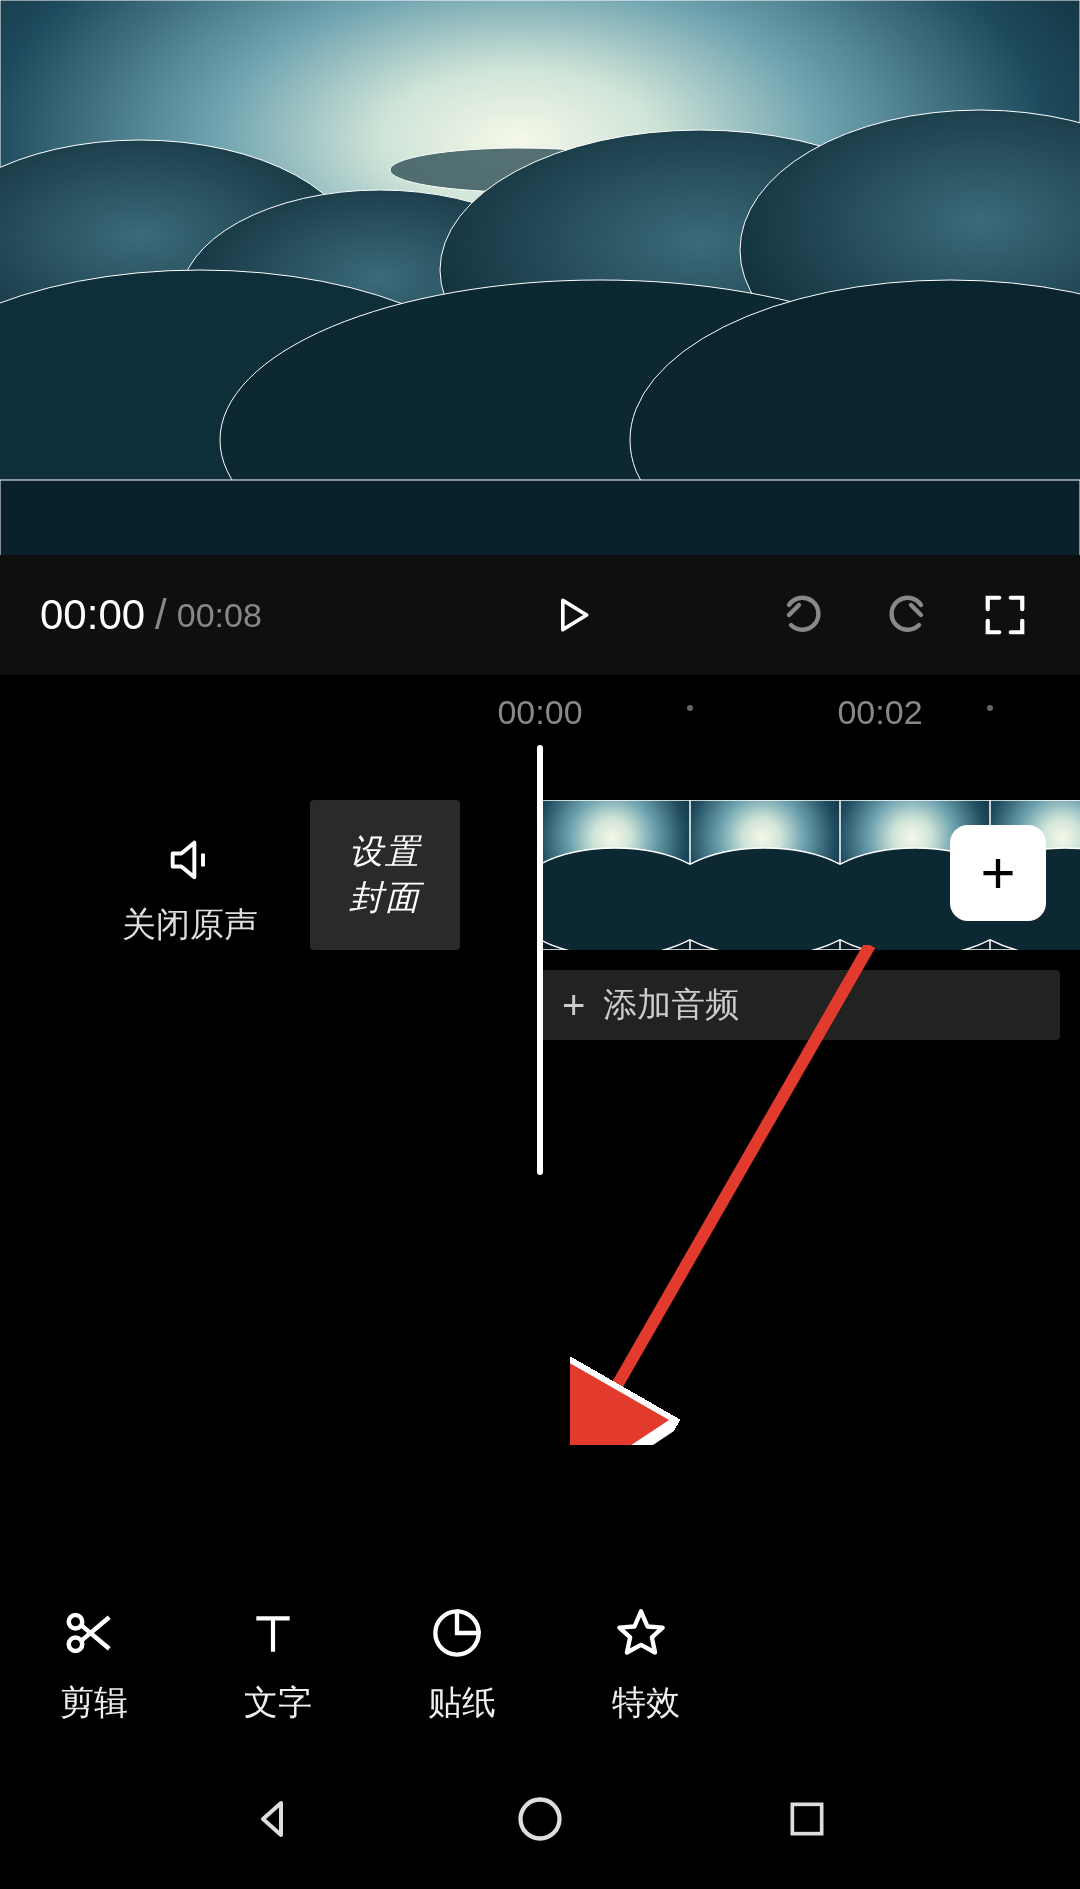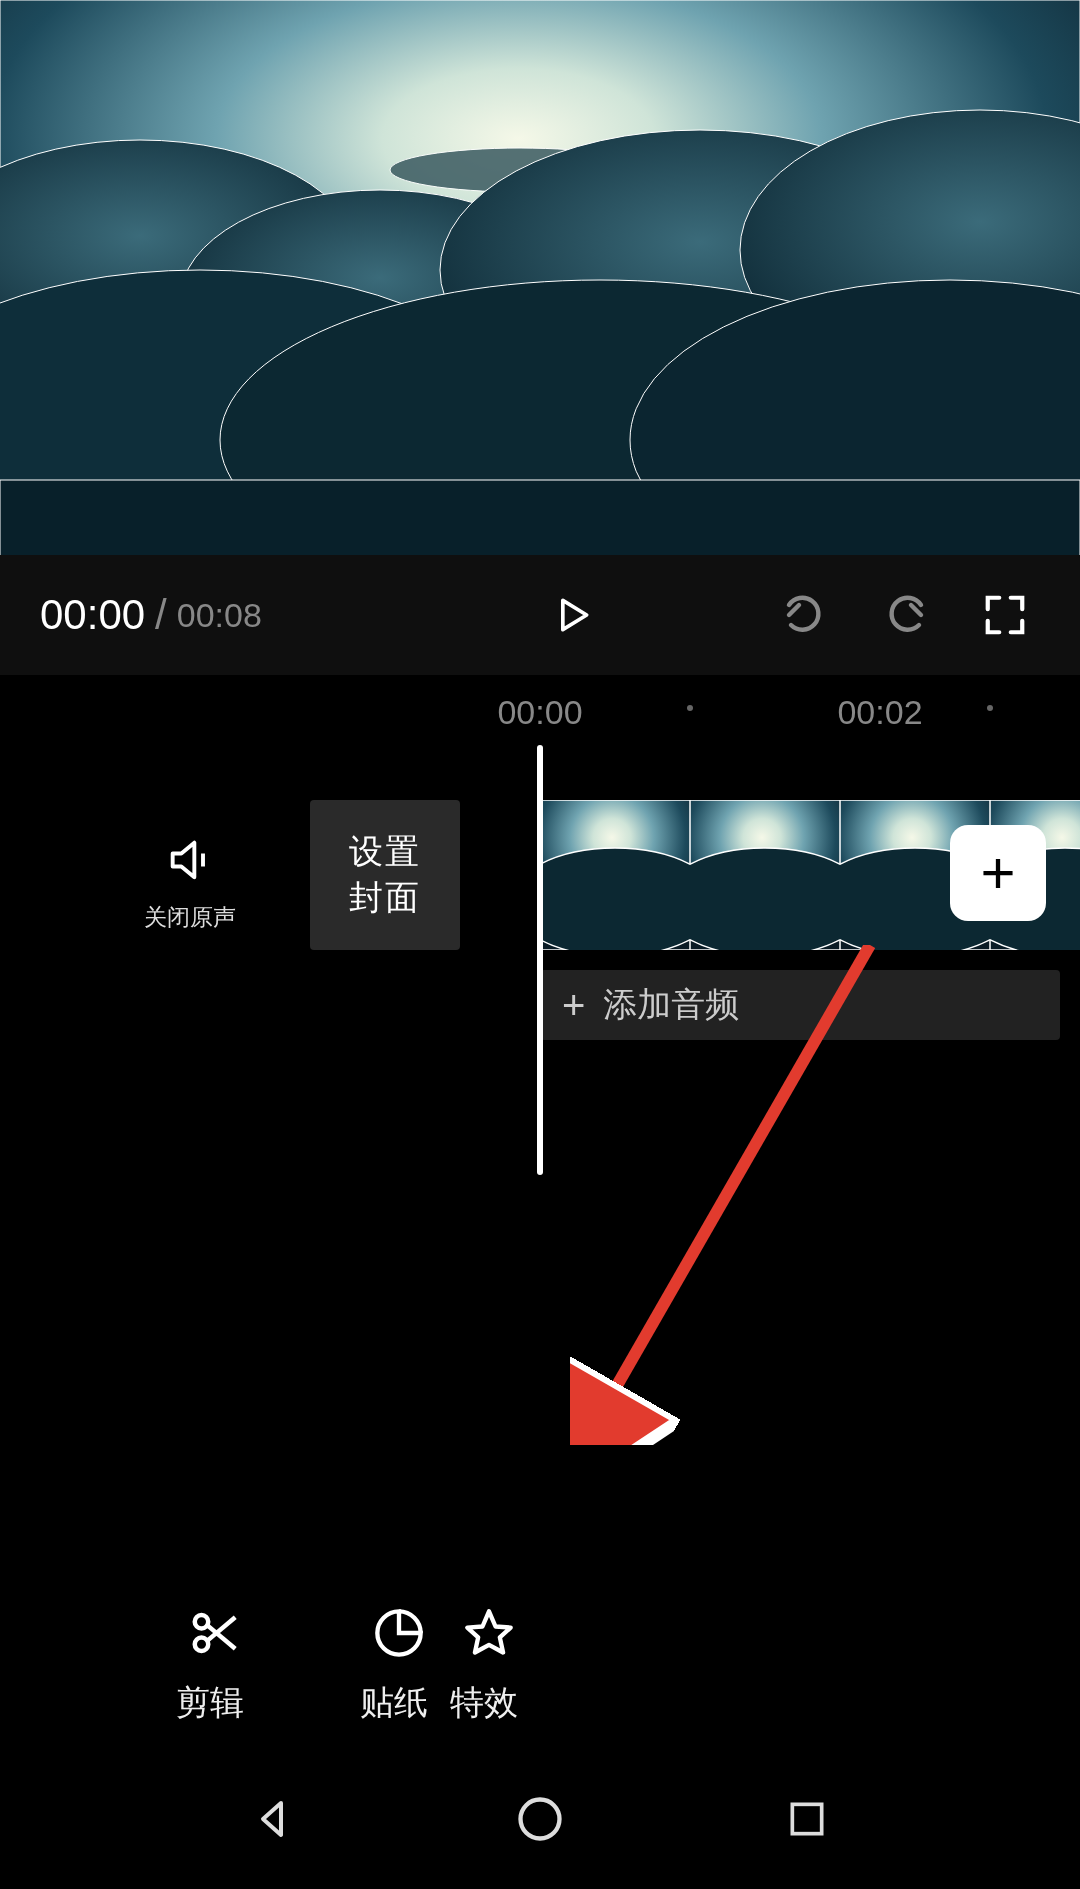--- a/index.html
+++ b/index.html
@@ -56,30 +56,31 @@
   }
 
   .mute-col {
     position: absolute;
     left: 120px;
     top: 85px;
     width: 140px;
     text-align: center;
   }
   .mute-col .ic { width: 60px; height: 60px; margin: 0 auto 12px; display:flex; align-items:center; justify-content:center; }
-  .mute-col .lbl { font-size: 23px; color: #ddd; }
+  .mute-col .lbl { font-size: 34px; color: #ddd; }
 
   .cover-btn {
     position: absolute;
     left: 310px; top: 55px;
     width: 150px; height: 150px;
     background: #2a2a2a;
     display: flex; flex-direction: column; align-items: center; justify-content: center;
     font-size: 34px; color: #fff; letter-spacing: 2px;
     border-radius: 4px;
+    font-style: italic;
   }
 
   .clip-strip {
     position: absolute;
     left: 540px; top: 55px;
     height: 150px;
     width: 460px;
     overflow: visible;
     display: flex;
   }
@@ -128,21 +129,21 @@
     width: 1080px;
     height: 170px;
     display: flex;
     align-items: center;
     padding-left: 60px;
     overflow: hidden;
   }
   .tool {
     width: 184px;
     flex-shrink: 0;
-    display: flex; flex-direction: column; align-items: flex-end;
+    display: flex; flex-direction: column; align-items: flex-start;
     color: #eee;
   }
   .tool .ic { width: 58px; height: 58px; display:flex; align-items:center; justify-content:center; margin-bottom: 18px; }
   .tool .lbl { font-size: 34px; }
   .tool.partial { width: 90px; }
 
   
   .sysnav {
     position: absolute;
     left: 0; bottom: 0;
@@ -295,20 +296,29 @@
         <circle cx="6" cy="7" r="3" stroke="#fff" stroke-width="2"></circle>
         <circle cx="6" cy="17" r="3" stroke="#fff" stroke-width="2"></circle>
         <line x1="8.5" y1="8.5" x2="21" y2="19" stroke="#fff" stroke-width="2"></line>
         <line x1="8.5" y1="15.5" x2="21" y2="5" stroke="#fff" stroke-width="2"></line>
       </svg>
     </div>
     <div class="lbl">剪辑</div>
   </div>
 
 
+  <div class="tool">
+    <div class="ic">
+      <svg viewBox="0 0 24 24" width="50" height="50">
+        <line x1="4" y1="5" x2="20" y2="5" stroke="#fff" stroke-width="2"></line>
+        <line x1="12" y1="5" x2="12" y2="21" stroke="#fff" stroke-width="2"></line>
+      </svg>
+    </div>
+    <div class="lbl">文字</div>
+  </div>
 
   <div class="tool">
     <div class="ic">
       <svg viewBox="0 0 24 24" width="52" height="52">
         <path d="M12 2 A10 10 0 1 0 22 12 L12 12 Z" stroke="#fff" stroke-width="2" fill="none"></path>
         <path d="M12 2 A10 10 0 0 1 22 12" stroke="#fff" stroke-width="2" fill="none"></path>
       </svg>
     </div>
     <div class="lbl">贴纸</div>
   </div>

